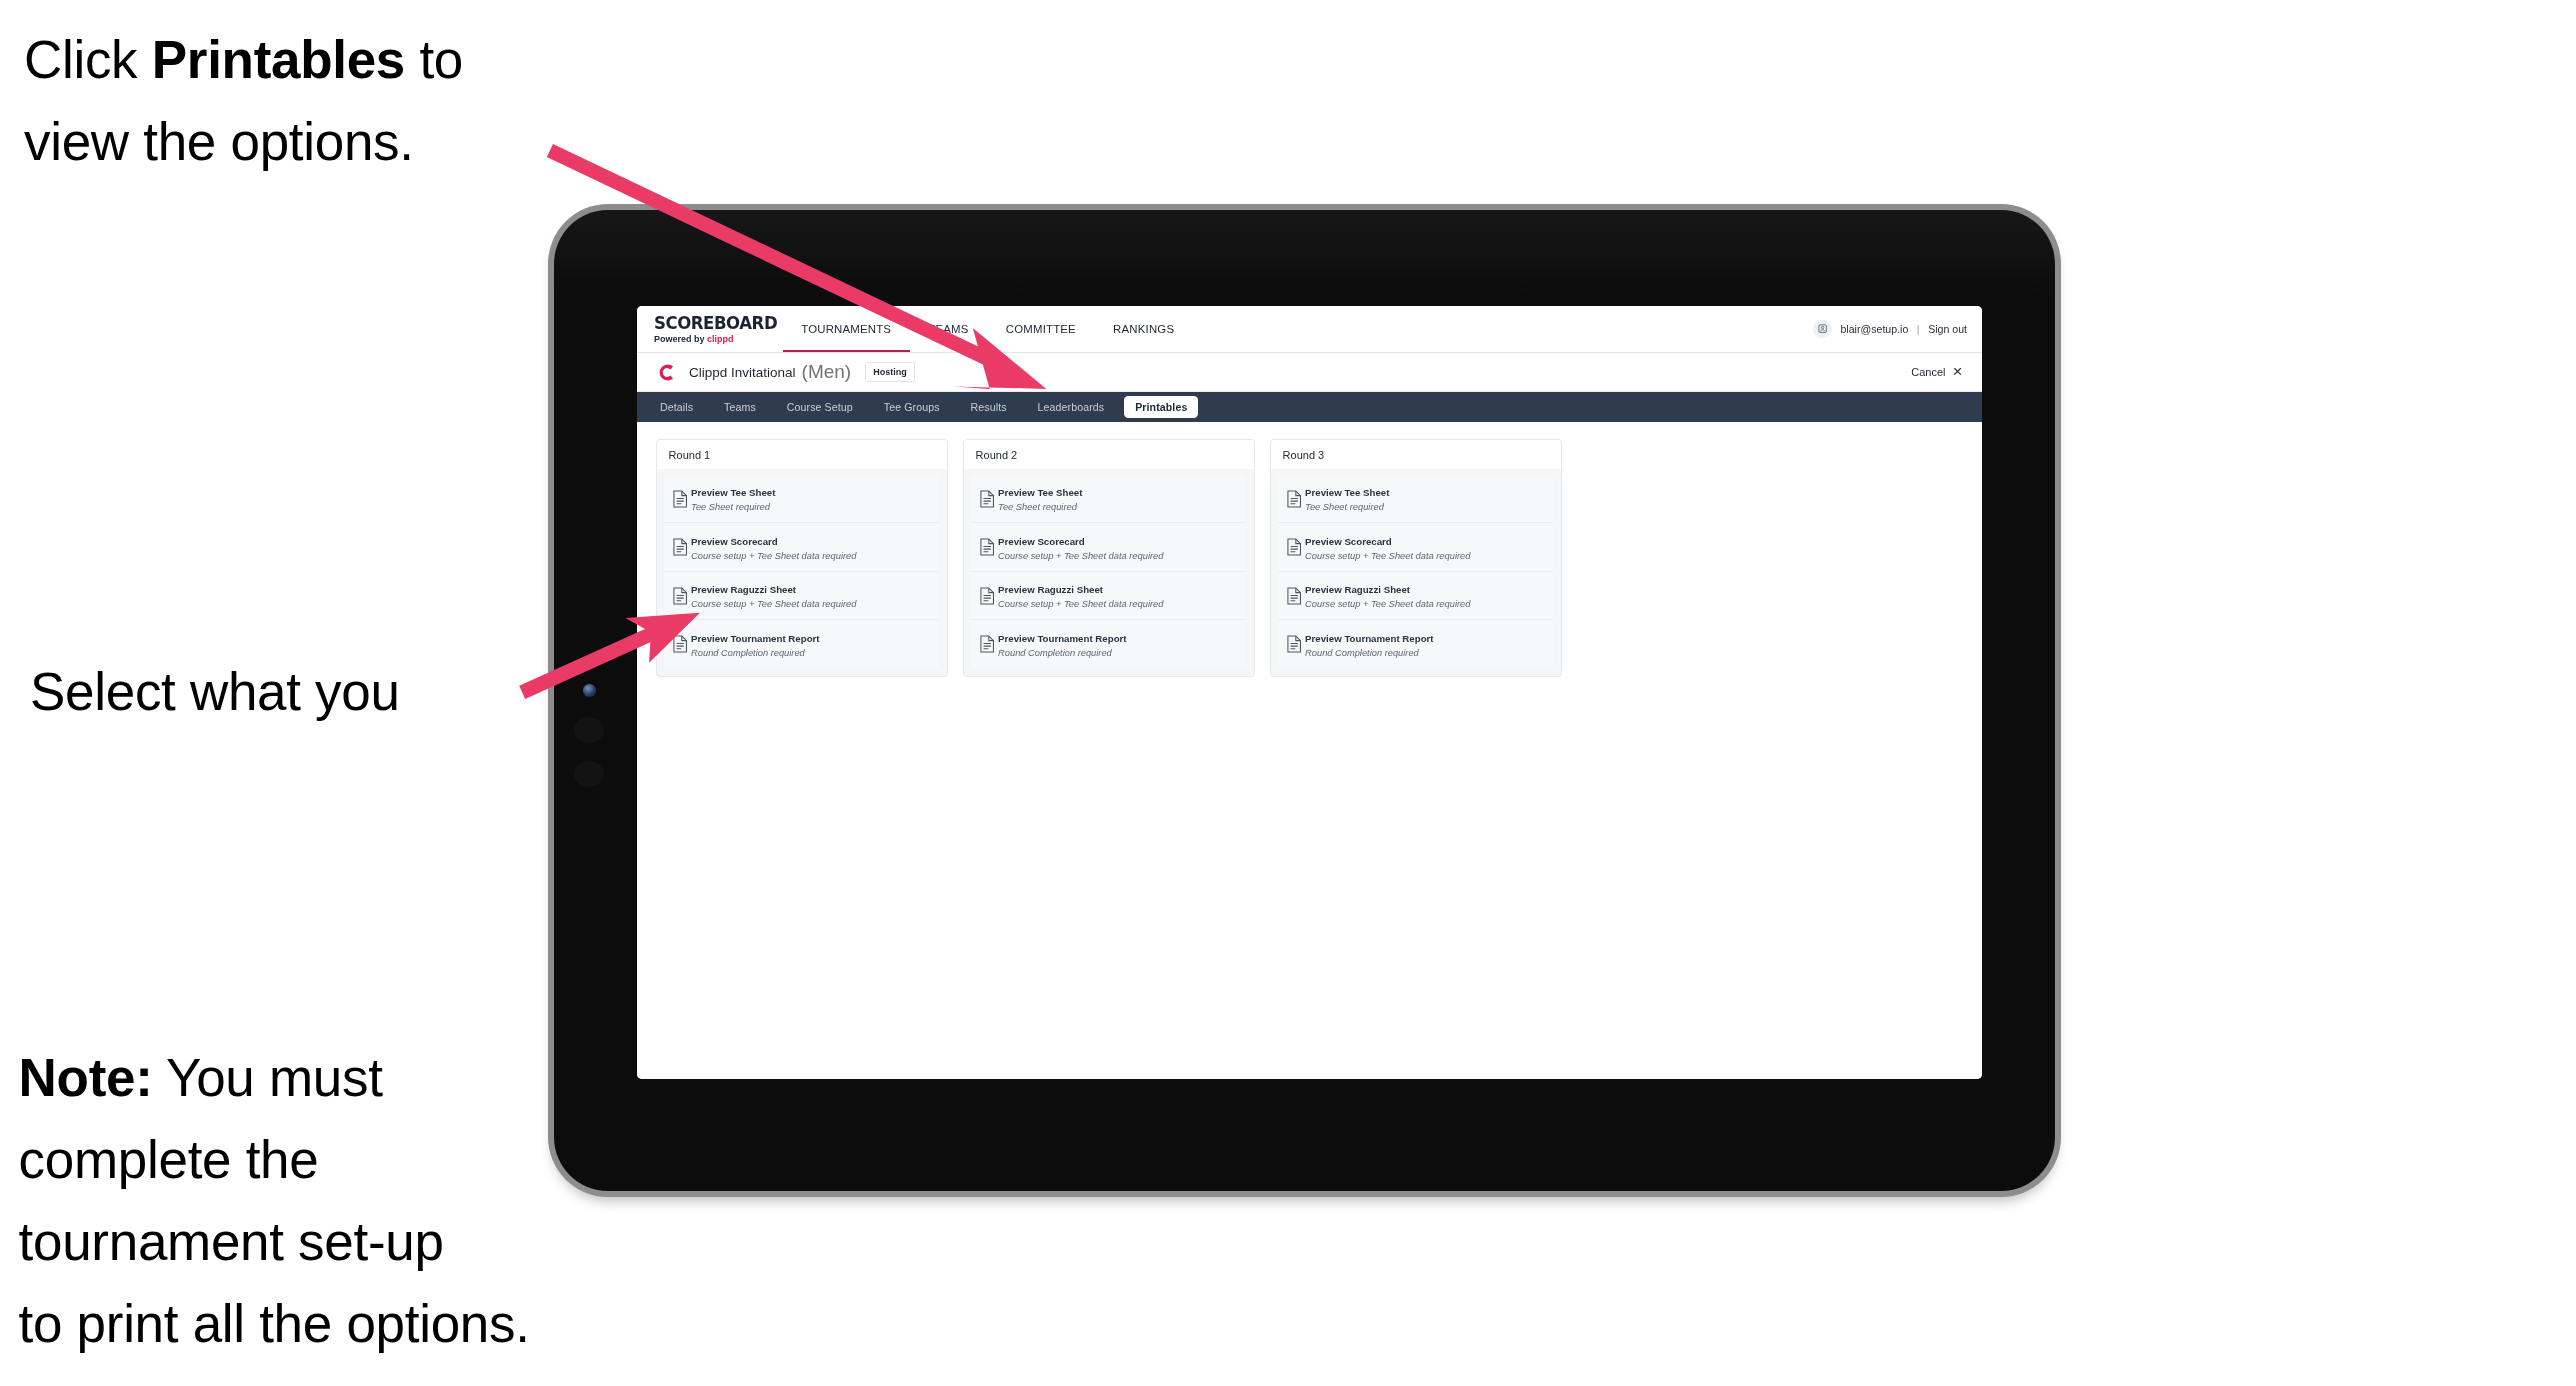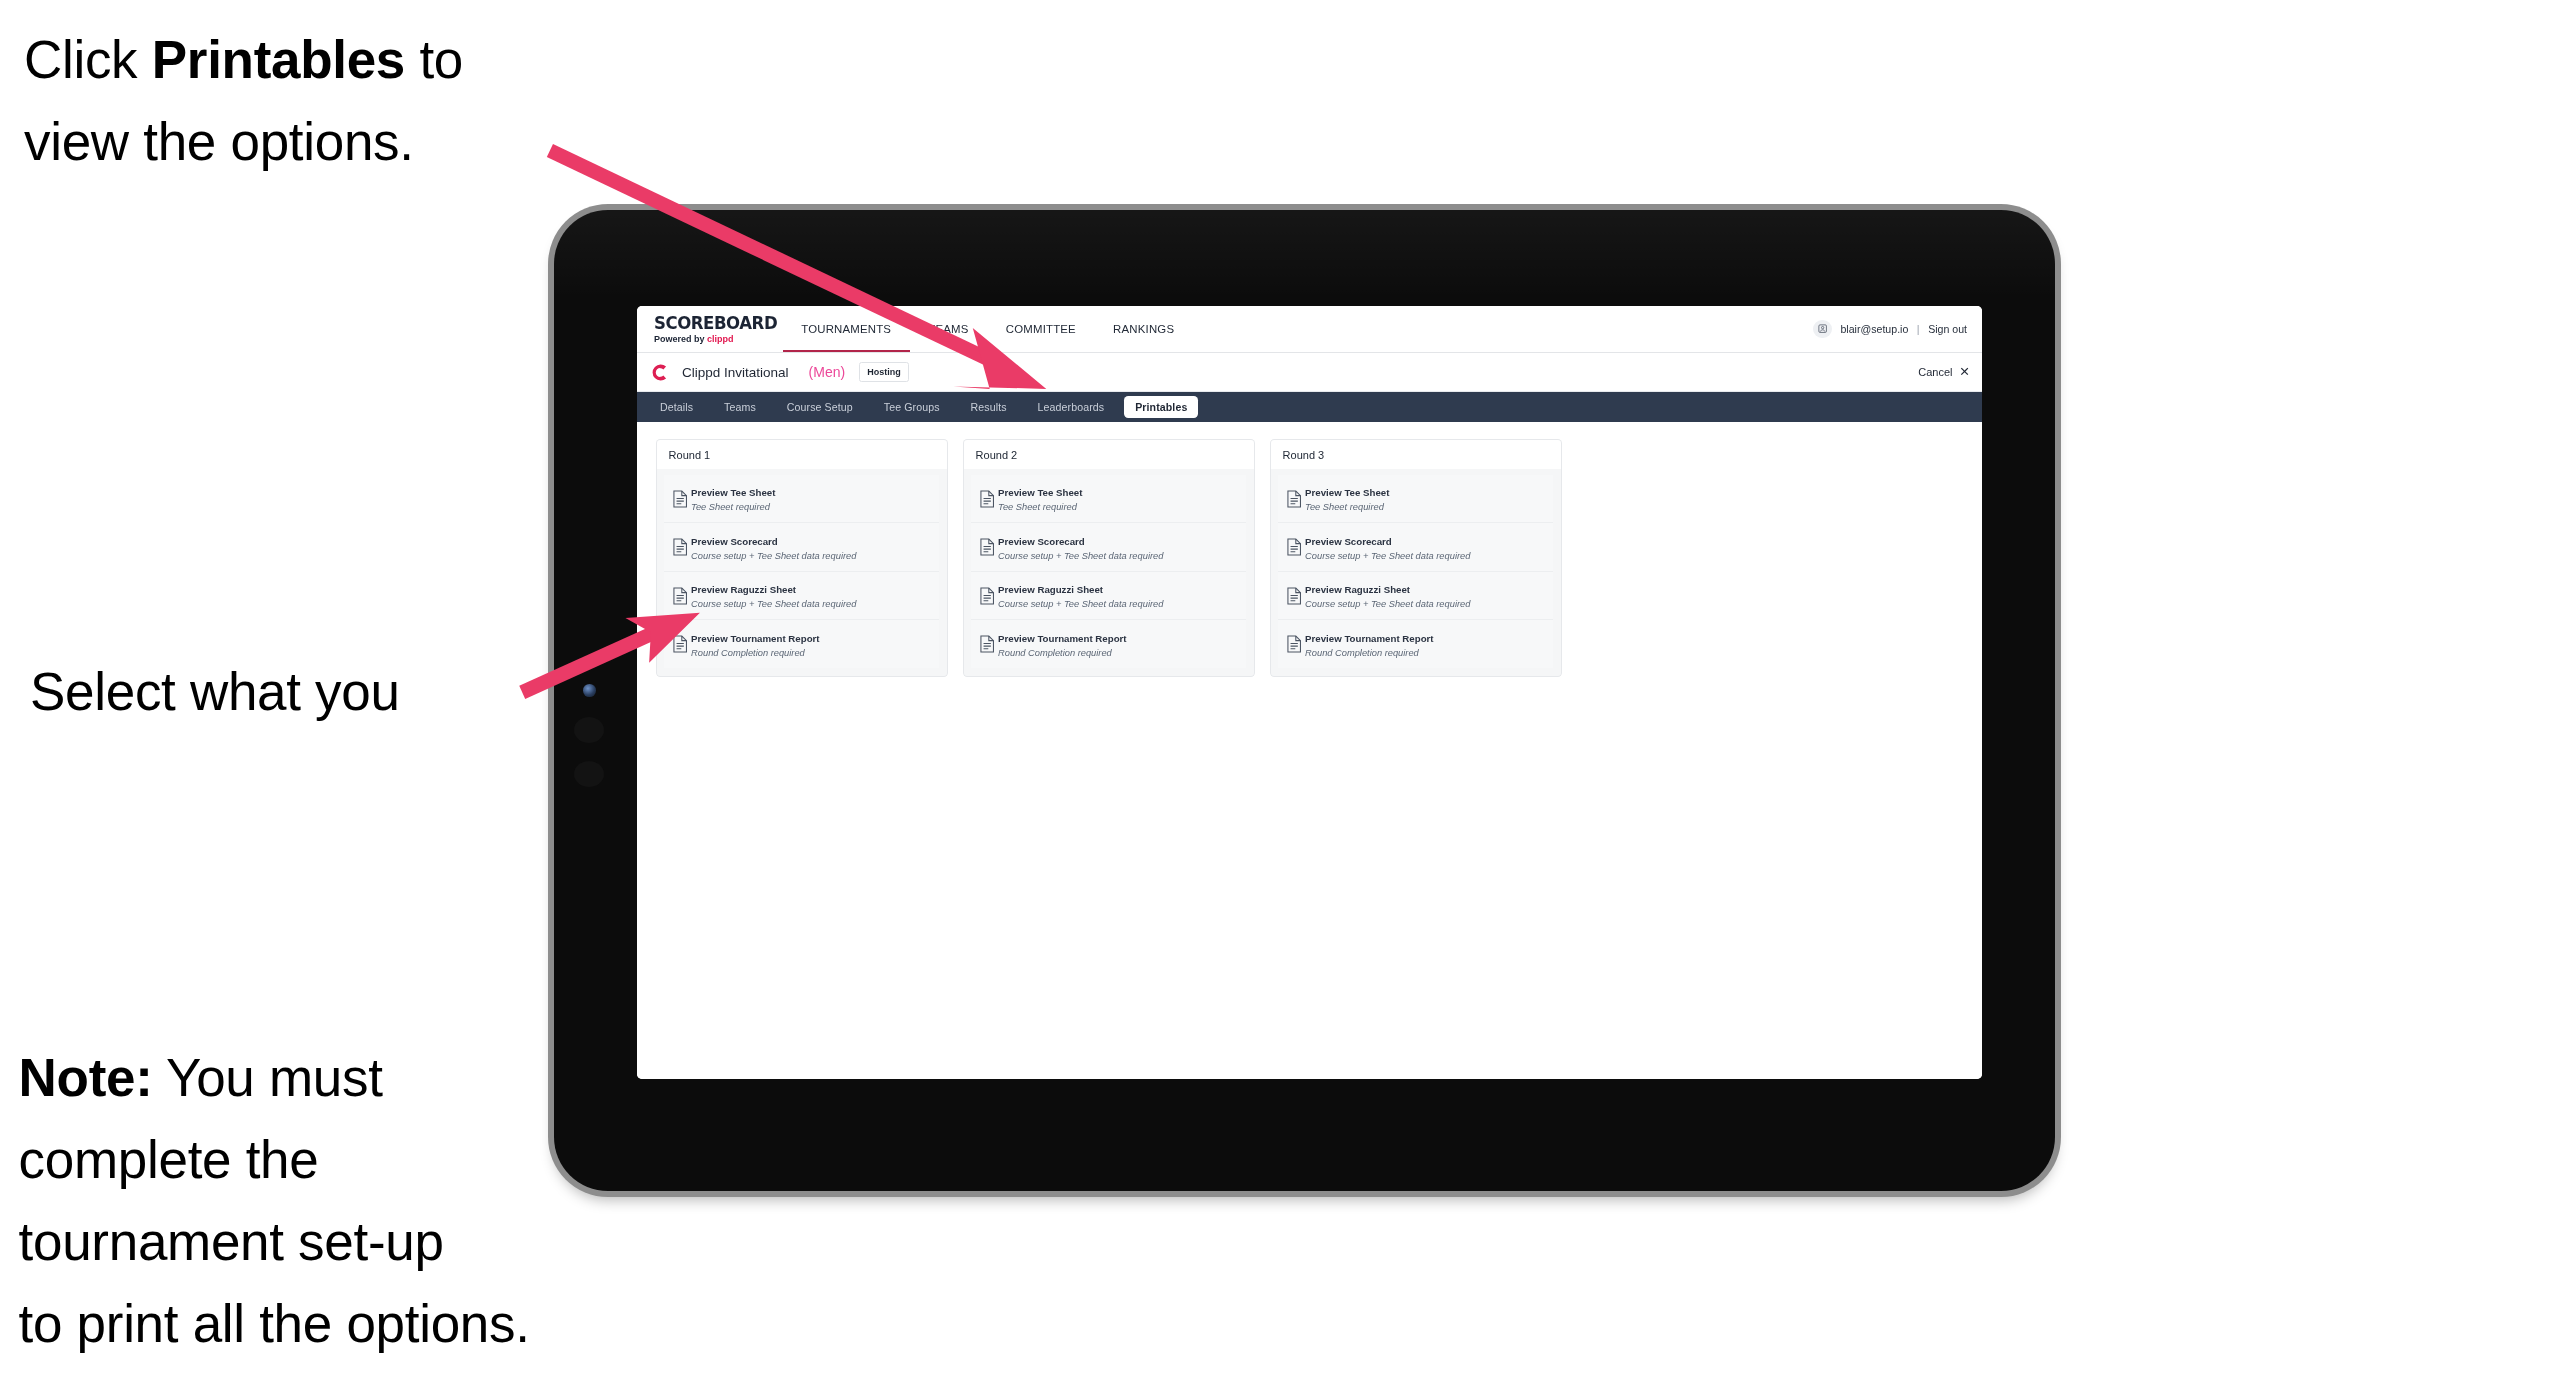--- a/index.html
+++ b/index.html
@@ -89,30 +89,30 @@
     width:18.6px; height:18.6px; border-radius:50%; background:#eef0f3;
     display:flex; align-items:center; justify-content:center;
   }
   #user-email { font-size:10.6px; color:#28303d; }
   #sep-pipe { font-size:10.6px; color:#9aa1ac; }
   #signout { font-size:10.6px; color:#28303d; cursor:pointer; }
 
   
   #tourbar {
     position:relative; height: 39px; background:#fff;
-    display:flex; align-items:center; padding: 0 12px;
+    display:flex; align-items:center; padding: 0 19px;
     border-bottom: 0.8px solid #e8eaed;
   }
   #clippd-c {
     width: 21px; height: 21px; margin-right: 12px; flex:0 0 auto;
     position: relative;
   }
   #clippd-c svg { display:block; }
   #tour-name { font-size: 13.5px; color:#1f2633; font-weight:500; }
-  #tour-gender { font-size: 14px; color:#ec4899; margin-left: 20px; }
+  #tour-gender { font-size: 19px; color:#737373; margin-left: 6px; }
   #hosting-badge {
     margin-left: 13.5px; border:0.8px solid #dfe2e6; border-radius:2.5px;
     font-size: 9px; font-weight:700; color:#1f2633; padding: 4.2px 7.6px; line-height:1;
   }
   #tourbar-right { margin-left:auto; display:flex; align-items:center; gap:6.8px; cursor:pointer; }
   #cancel-label { font-size: 11px; color:#1f2633; }
   #cancel-x { font-size: 12.7px; color:#1f2633; line-height:1; }
 
   
   #tabbar {

